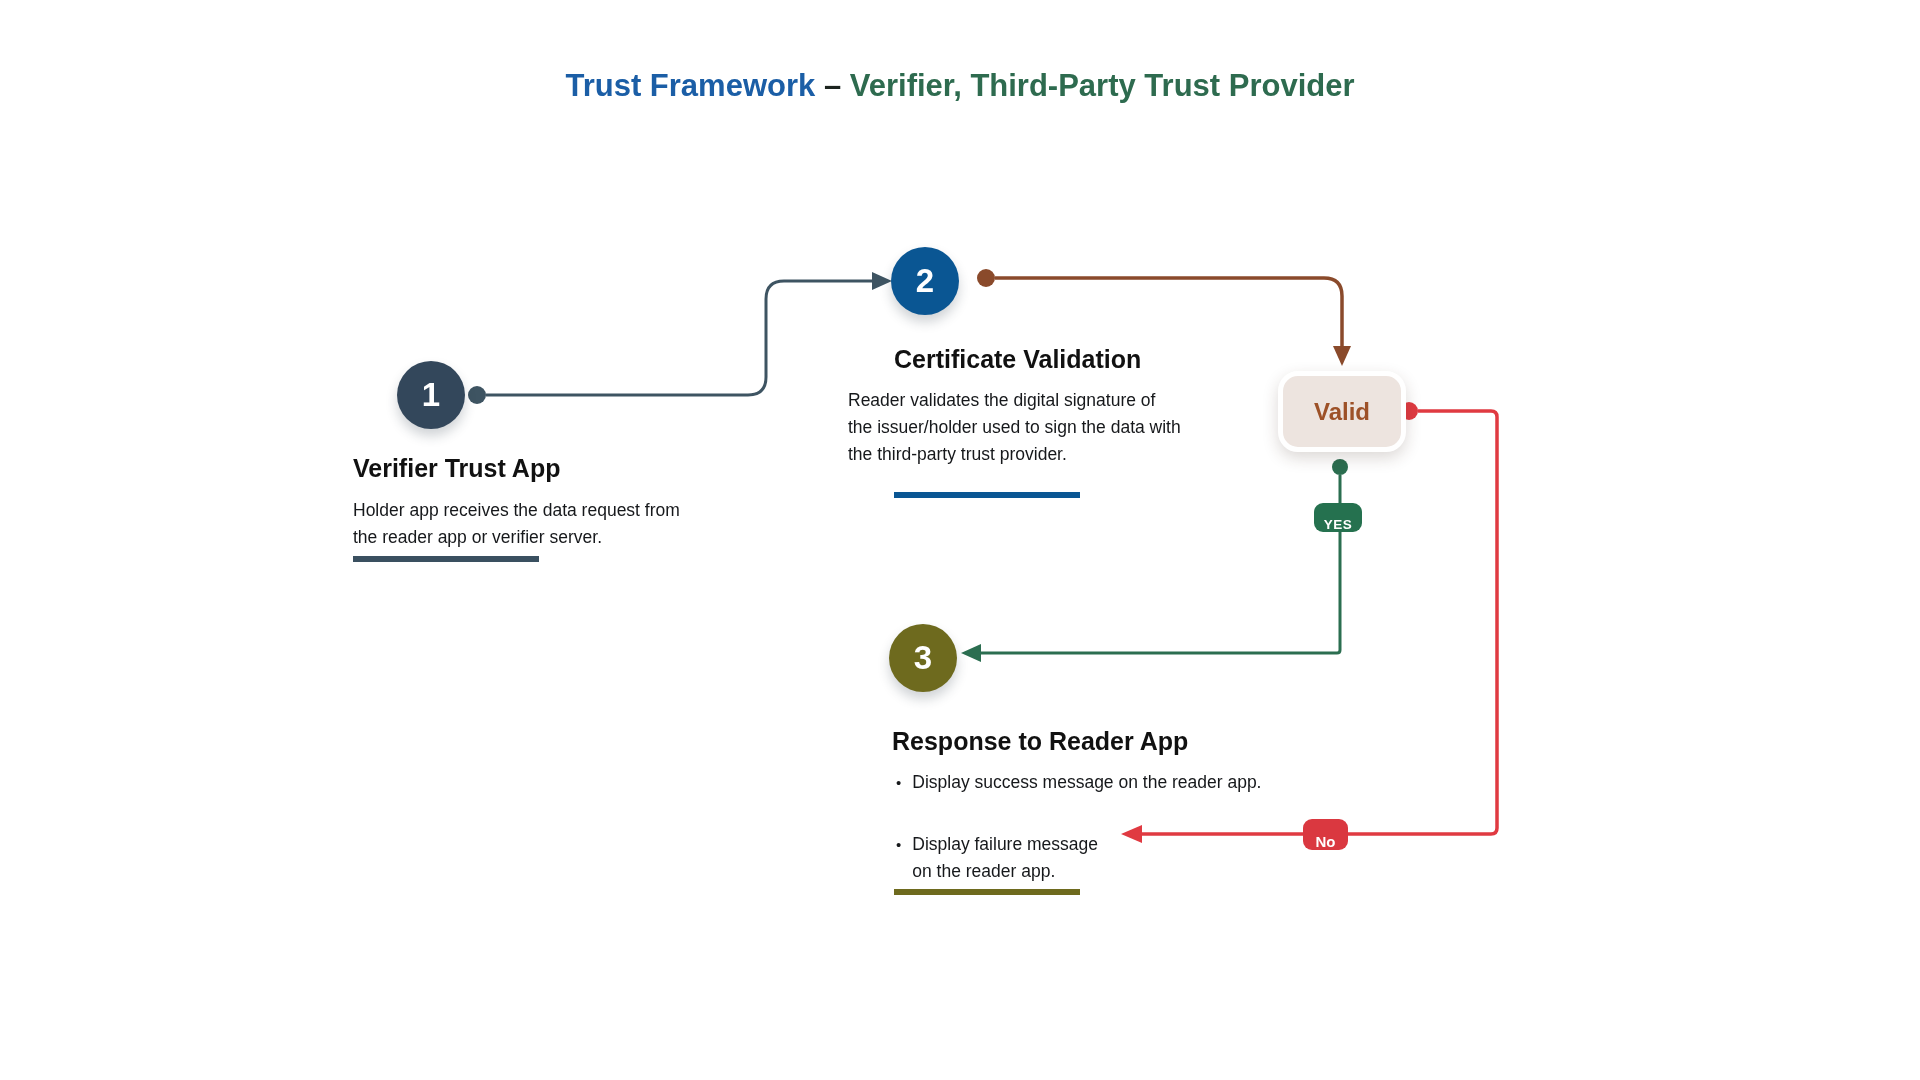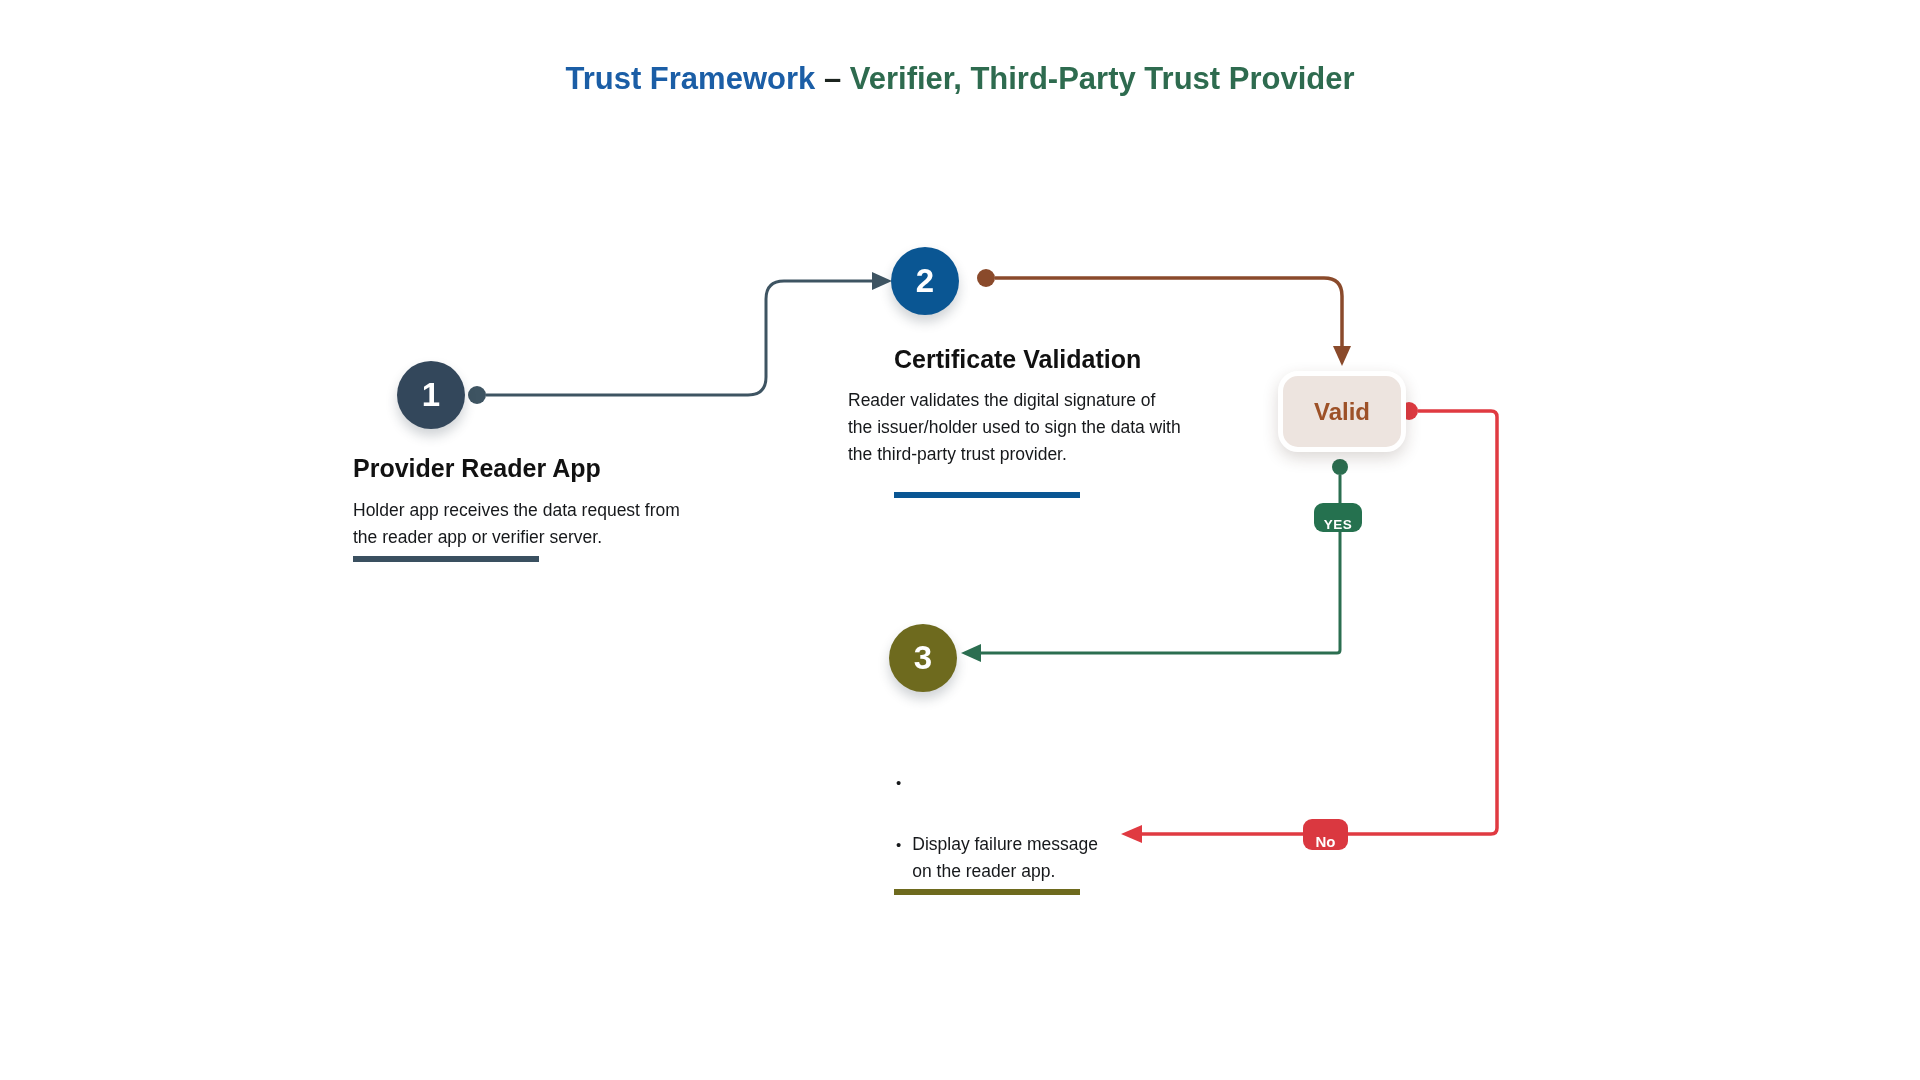--- a/index.html
+++ b/index.html
@@ -13,21 +13,21 @@
   }
   *{margin:0;padding:0;box-sizing:border-box;}
   html,body{width:1920px;height:1080px;background:#ffffff;overflow:hidden;
     font-family:"Liberation Sans",sans-serif;color:var(--text-dark);}
   .canvas{position:relative;width:1920px;height:1080px;}
 
   
   .header{position:absolute;top:40px;left:0;width:1920px;text-align:center;}
   .title-line{font-size:31px;font-weight:700;letter-spacing:.2px;}
   .title-line .code{color:var(--accent-blue);}
-  .subtitle-line{margin-top:21px;font-size:31px;font-weight:700;}
+  .subtitle-line{margin-top:28px;font-size:31px;font-weight:700;}
   .subtitle-line .part-blue{color:var(--accent-blue);}
   .subtitle-line .part-dash{color:#1c241f;}
   .subtitle-line .part-green{color:var(--accent-green);}
 
   
   svg.wires{position:absolute;left:0;top:0;z-index:1;}
   .wire-slate{stroke:var(--connector-slate);stroke-width:3;fill:none;}
   .wire-brown{stroke:var(--connector-brown);stroke-width:3.5;fill:none;}
   .wire-red{stroke:var(--connector-red);stroke-width:3.5;fill:none;}
   .wire-green{stroke:var(--connector-green);stroke-width:3;fill:none;}
@@ -100,21 +100,21 @@
     <g>
       <circle cx="1340" cy="467" r="8" class="head-green"></circle>
       <path class="wire-green" d="M 1340 475 L 1340 650 Q 1340 653 1337 653 L 978 653"></path>
       <polygon class="head-green" points="961,653 981,644 981,662"></polygon>
     </g>
   </svg>
 
   <div class="step-circle c1">
     <span>1</span>
   </div>
-  <div class="blk step-title" style="left:353px;top:443px;">Provider Reader App</div>
+  <div class="blk step-title" style="left:353px;top:443px;">Verifier Trust App</div>
   <div class="blk step-desc" style="left:353px;top:486px;width:352px;">Holder app receives the data request from the reader app or verifier server.</div>
   <div class="bar bar-slate" style="left:353px;top:556px;"></div>
 
   <div class="step-circle c2">
     <span>2</span>
   </div>
   <div class="blk step-title" style="left:894px;top:334px;">Certificate Validation</div>
   <div class="blk step-desc" style="left:848px;top:376px;width:334px;">Reader validates the digital signature of the issuer/holder used to sign the data with the third-party trust provider.</div>
   <div class="bar bar-blue" style="left:894px;top:492px;"></div>
 
@@ -124,22 +124,24 @@
   <div class="badge badge-yes">
     <span>YES</span>
   </div>
   <div class="badge badge-no">
     <span>No</span>
   </div>
 
   <div class="step-circle c3">
     <span>3</span>
   </div>
+  <div class="blk step-title" style="left:892px;top:716px;">Response to Reader App</div>
   <div class="blk bullet" style="left:896px;top:758px;width:420px;">
     <span class="dot">•</span>
+    <span>Display success message on the reader app.</span>
   </div>
   <div class="blk bullet" style="left:896px;top:820px;width:218px;">
     <span class="dot">•</span>
     <span>Display failure message on the reader app.</span>
   </div>
   <div class="bar bar-olive" style="left:894px;top:889px;"></div>
 
 </div>
 
 </body></html>

